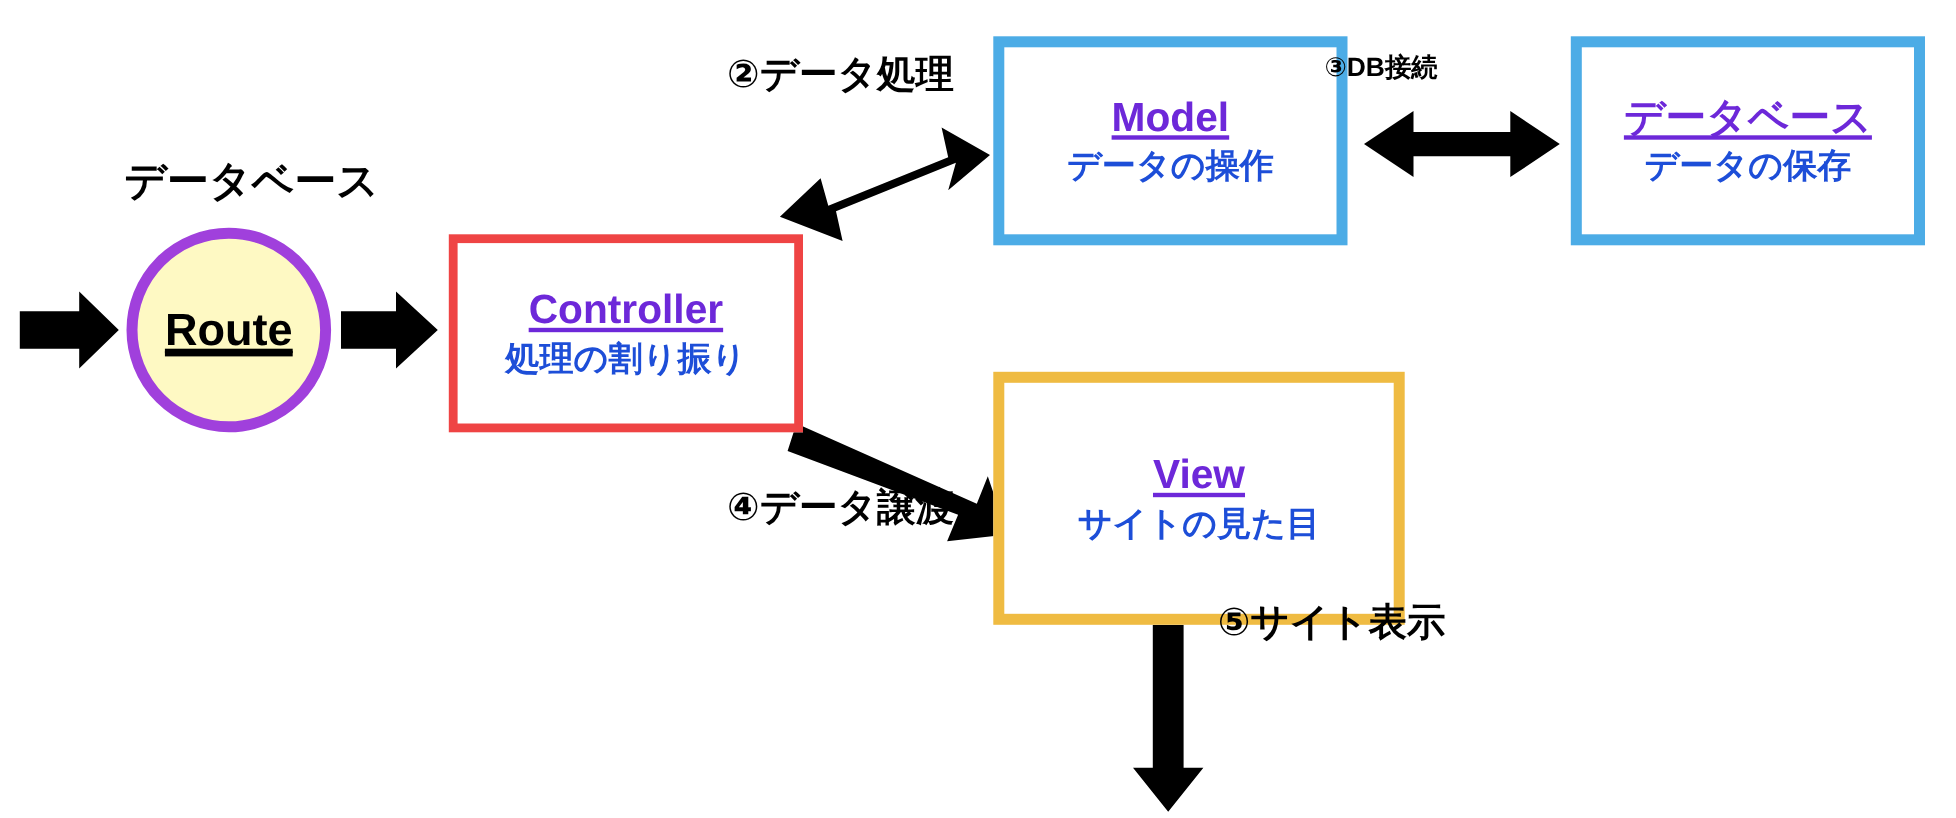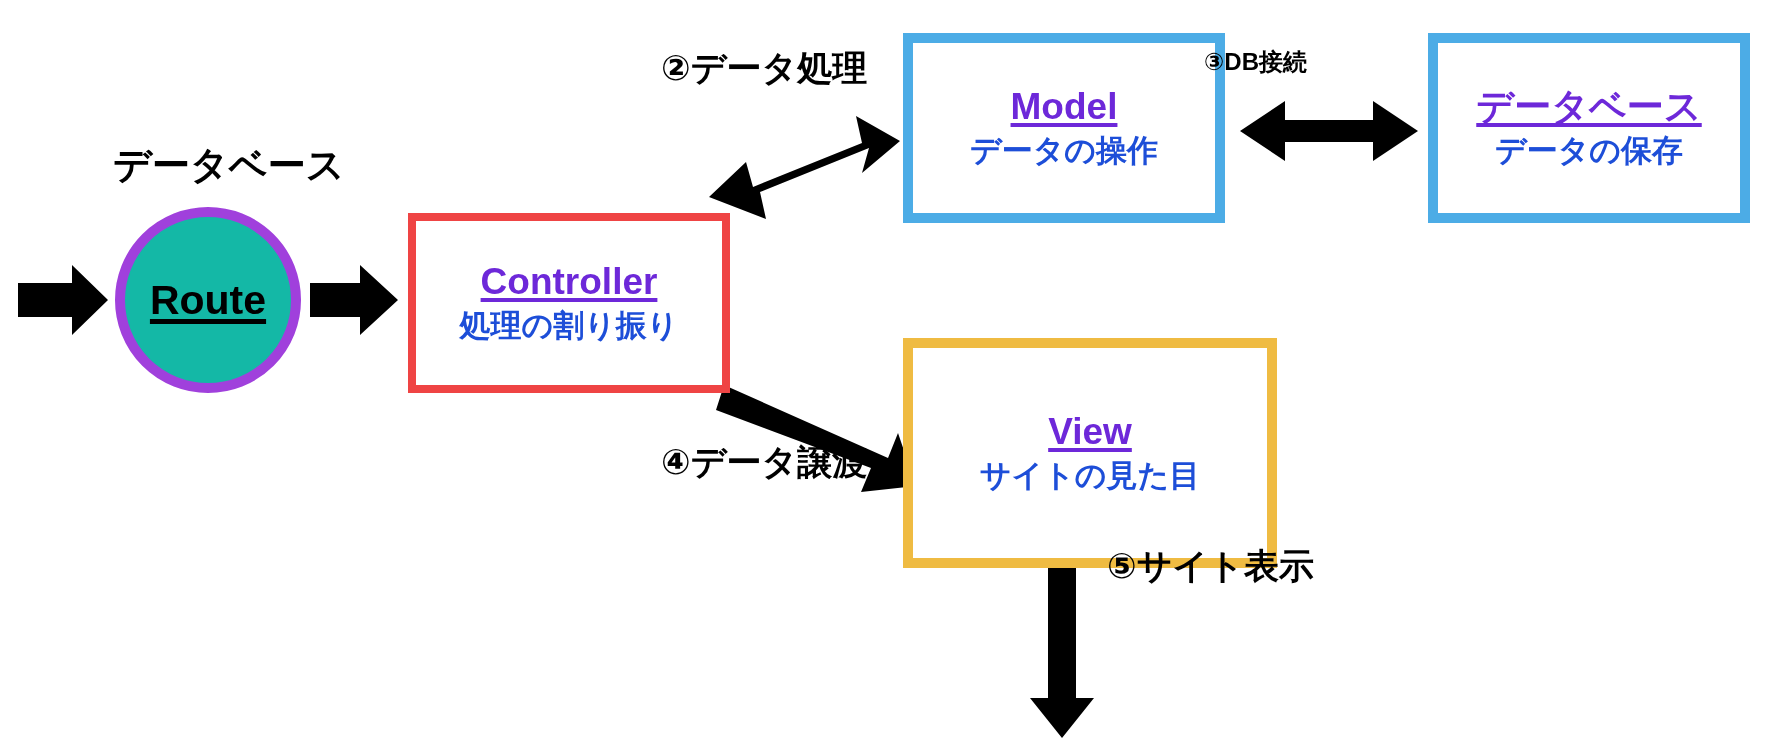--- a/index.html
+++ b/index.html
@@ -43,24 +43,25 @@
     color: #1d4ed8;
     line-height: 1.05;
     white-space: nowrap;
   }
 
   
   #route-node {
     position: absolute;
     box-sizing: border-box;
     border-radius: 50%;
-    background: #14b8a6;
+    background: #fef9c3;
     display: flex;
     align-items: center;
     justify-content: center;
+    text-decoration: underline;
   }
   #route-label {
     font-weight: 700;
     color: #000000;
     text-decoration: underline;
     text-underline-offset: 5px;
     text-decoration-thickness: 5px;
     white-space: nowrap;
   }
 

